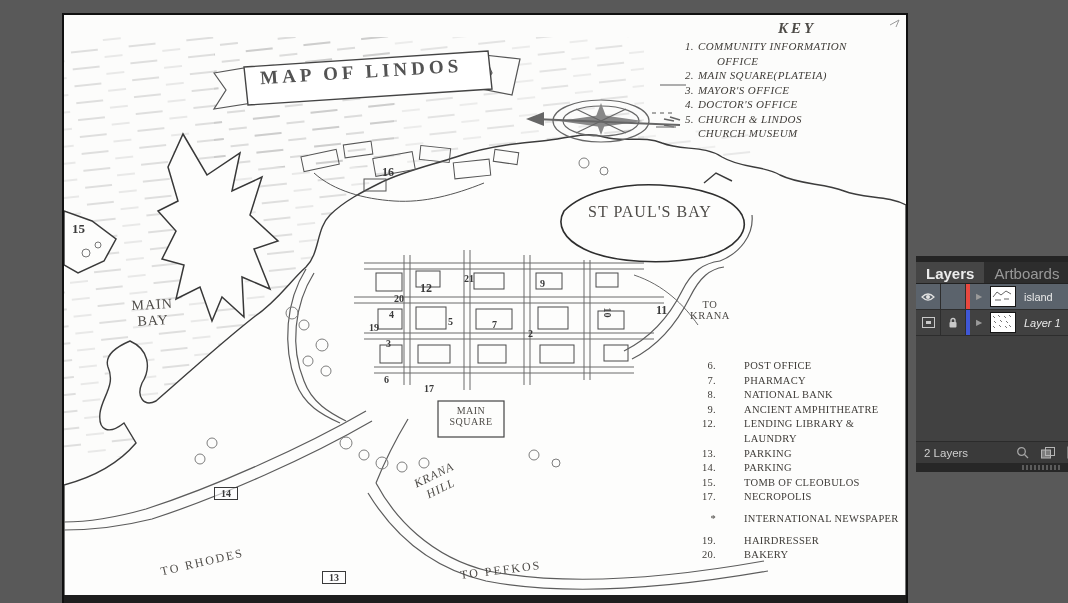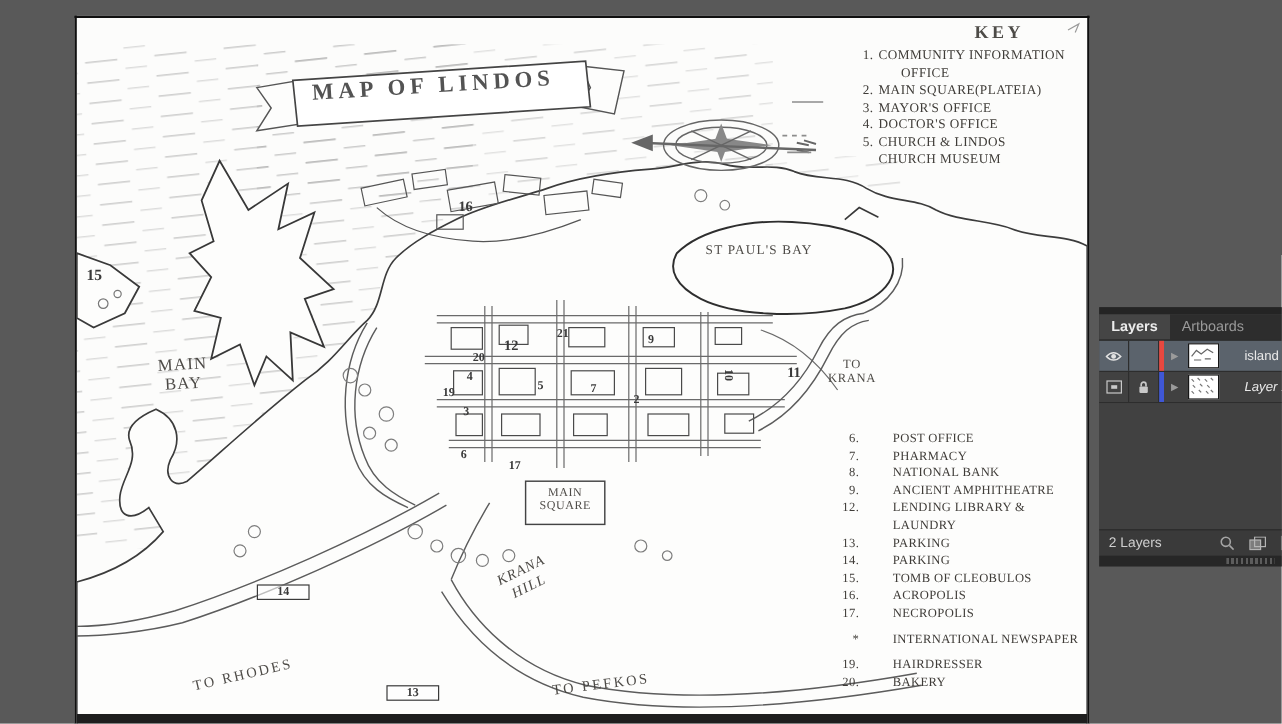--- a/index.html
+++ b/index.html
@@ -13,56 +13,56 @@
 
   
   .maptxt{position:absolute;color:#3f3c38;font-family:"Liberation Serif",serif;
           white-space:pre-line;opacity:.92;}
   .banner-title{font-size:19px;font-weight:bold;letter-spacing:4px;color:#454545;
                 transform:rotate(-3.5deg);}
   .key-head{font-size:15px;font-weight:bold;letter-spacing:3px;}
   .kitem,.litem{display:flex;align-items:flex-start;}
   .knum{width:22px;text-align:right;padding-right:4px;flex:none;}
   .ktxt{white-space:pre-line;}
-  #key-list{position:absolute;left:642px;top:24px;width:216px;
+  #key-list{position:absolute;left:608px;top:24px;width:216px;
             font-family:"Liberation Serif",serif;font-size:11px;line-height:14.5px;
-            color:#3f3c38;letter-spacing:.4px;}
+            color:#3f3c38;letter-spacing:.4px;font-style:italic;}
   #legend-list{position:absolute;left:628px;top:344px;width:216px;
             font-family:"Liberation Serif",serif;font-size:10.5px;line-height:14.6px;
             color:#3f3c38;letter-spacing:.3px;}
   .lnum{width:24px;text-align:right;padding-right:4px;flex:none;}
   .ltxt{white-space:pre-line;margin-left:24px;}
   .gap-top{margin-top:7px;}
 
   .m{position:absolute;font-family:"Liberation Serif",serif;font-weight:bold;
      font-size:10px;color:#3a3a3a;}
   .m.big{font-size:12px;font-family:Liberation Serif, serif;}
-  .m.boxed{border:1px solid #3a3a3a;padding:0 16px;background:rgba(255,255,255,.6);text-align:center;}
+  .m.boxed{border:1px solid #3a3a3a;padding:0 6px;background:rgba(255,255,255,.6);text-align:center;}
   .m.vert{transform:rotate(90deg);}
 
   
   #layers-panel{position:absolute;left:916px;top:256px;width:160px;height:216px;
                 display:flex;flex-direction:column;background:#414141;
                 font-family:"Liberation Sans",sans-serif;}
   .panel-topstrip{height:6px;background:#242424;flex:none;}
   .tabbar{height:21px;background:#2d2d2d;display:flex;flex:none;align-items:stretch;}
-  .tab{padding:3px 10px 0 10px;font-size:12px;color:#999;cursor:default;}
+  .tab{padding:3px 10px 0 10px;font-size:15px;color:#999;cursor:default;}
   .tab.active{background:#454545;color:#ececec;font-weight:bold;}
   .rows{flex:none;border-top:1px solid #222;}
   .lrow{height:25px;display:flex;align-items:stretch;border-bottom:1px solid #2d2d2d;
         background:#414141;}
   .lrow.selected{background:#5b636c;}
   .cell{width:24px;flex:none;border-right:1px solid #2d2d2d;display:flex;
         align-items:center;justify-content:center;}
   .colorbar{width:4px;flex:none;}
   .tri{width:18px;flex:none;display:flex;align-items:center;justify-content:center;
        color:#9b9b9b;font-size:8px;}
   .thumb{width:24px;height:19px;flex:none;align-self:center;background:#fff;
          border:1px solid #161616;margin:0 4px 0 2px;overflow:hidden;}
-  .lname{font-size:11px;color:#e9e9e9;align-self:center;padding-left:4px;margin-left:13px;}
+  .lname{font-size:11px;color:#e9e9e9;align-self:center;padding-left:4px;}
   .lname.italic{font-style:italic;}
   .panel-empty{flex:1;background:#414141;}
   .statusbar{height:21px;flex:none;background:#3a3a3a;border-top:1px solid #2b2b2b;
              display:flex;align-items:center;color:#cfcfcf;font-size:11.5px;
              padding-left:8px;position:relative;}
   .statusbar .spacer{flex:1;}
   .sb-icon{margin-right:12px;display:flex;align-items:center;}
   .sb-part{width:9px;overflow:hidden;margin-right:0;}
   .dragstrip{height:9px;flex:none;background:#272727;position:relative;}
   .dots{position:absolute;left:106px;top:2px;width:40px;height:5px;
@@ -267,45 +267,41 @@
       </div>
     <div class="litem">
         <span class="lnum">14.</span>
         <span class="ltxt">PARKING</span>
       </div>
     <div class="litem">
         <span class="lnum">15.</span>
         <span class="ltxt">TOMB OF CLEOBULOS</span>
       </div>
     <div class="litem">
-        <span class="lnum">16.</span>
-        <span class="ltxt">ACROPOLIS</span>
-      </div>
-    <div class="litem">
         <span class="lnum">17.</span>
         <span class="ltxt">NECROPOLIS</span>
       </div>
     <div class="litem gap-top">
         <span class="lnum">*</span>
         <span class="ltxt">INTERNATIONAL NEWSPAPER</span>
       </div>
     <div class="litem gap-top">
         <span class="lnum">19.</span>
         <span class="ltxt">HAIRDRESSER</span>
       </div>
     <div class="litem">
         <span class="lnum">20.</span>
         <span class="ltxt">BAKERY</span>
       </div>
 
   </div>
 
   <div class="maptxt" style="left:68px;top:282px;font-size:14px;letter-spacing:1px;text-align:center;transform:rotate(-3deg);">MAIN
 BAY</div>
-  <div class="maptxt" style="left:524px;top:188px;font-size:11px;letter-spacing:1px;text-align:right;">ST PAUL'S BAY</div>
+  <div class="maptxt" style="left:524px;top:188px;font-size:16px;letter-spacing:1px;text-align:right;">ST PAUL'S BAY</div>
   <div class="maptxt" style="left:380px;top:390px;width:54px;font-size:10px;text-align:center;letter-spacing:.5px;">MAIN
 SQUARE</div>
   <div class="maptxt" style="left:352px;top:452px;font-size:12px;font-style:italic;text-align:center;transform:rotate(-26deg);letter-spacing:1px;">KRANA
 HILL</div>
   <div class="maptxt" style="left:96px;top:540px;font-size:12px;letter-spacing:2px;transform:rotate(-13deg);">TO RHODES</div>
   <div class="maptxt" style="left:396px;top:548px;font-size:12px;letter-spacing:2px;transform:rotate(-7deg);">TO PEFKOS</div>
   <div class="maptxt" style="left:622px;top:284px;width:48px;font-size:10.5px;text-align:center;letter-spacing:.5px;">TO
 KRANA</div>
 
   <span class="m big" style="left:318px;top:150px;">16</span>

